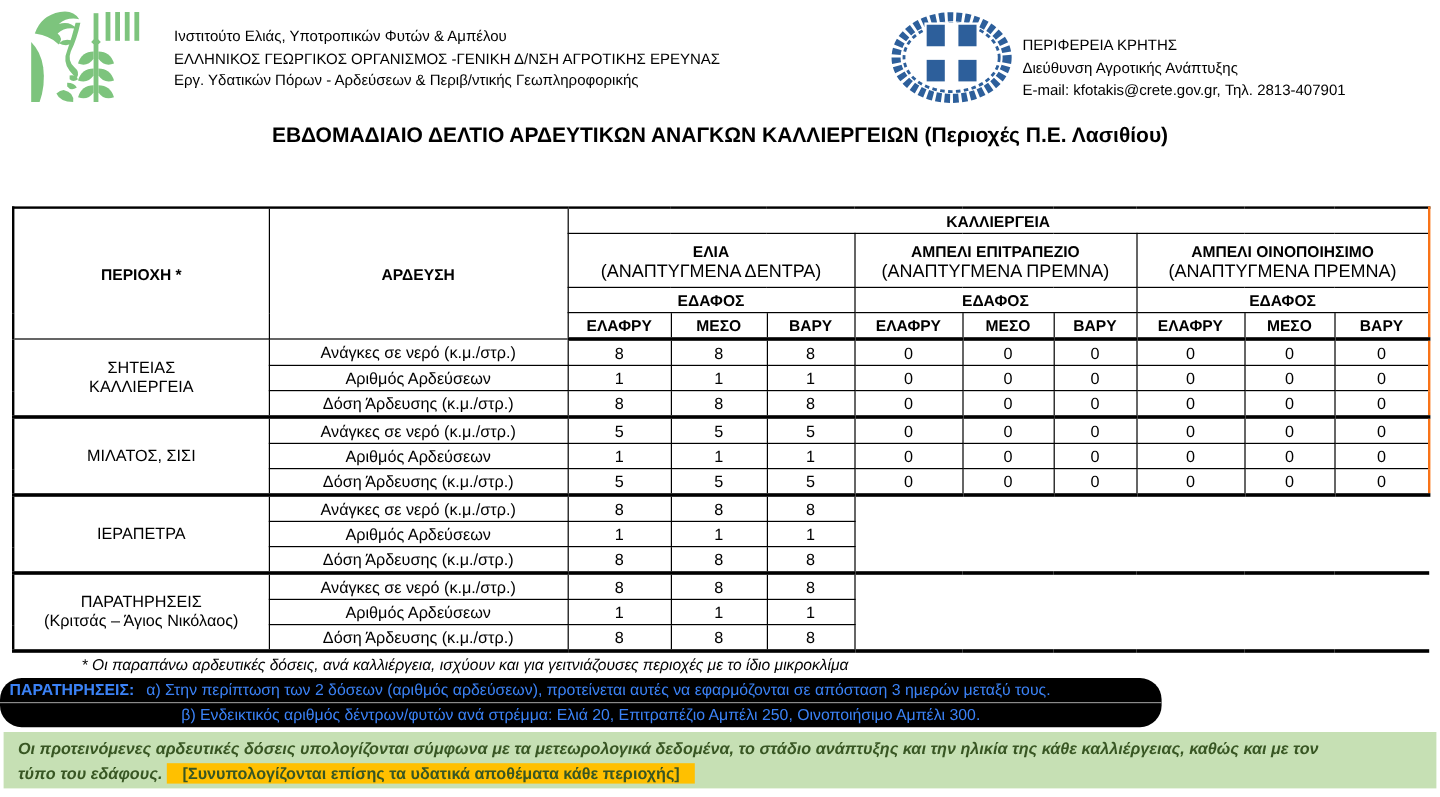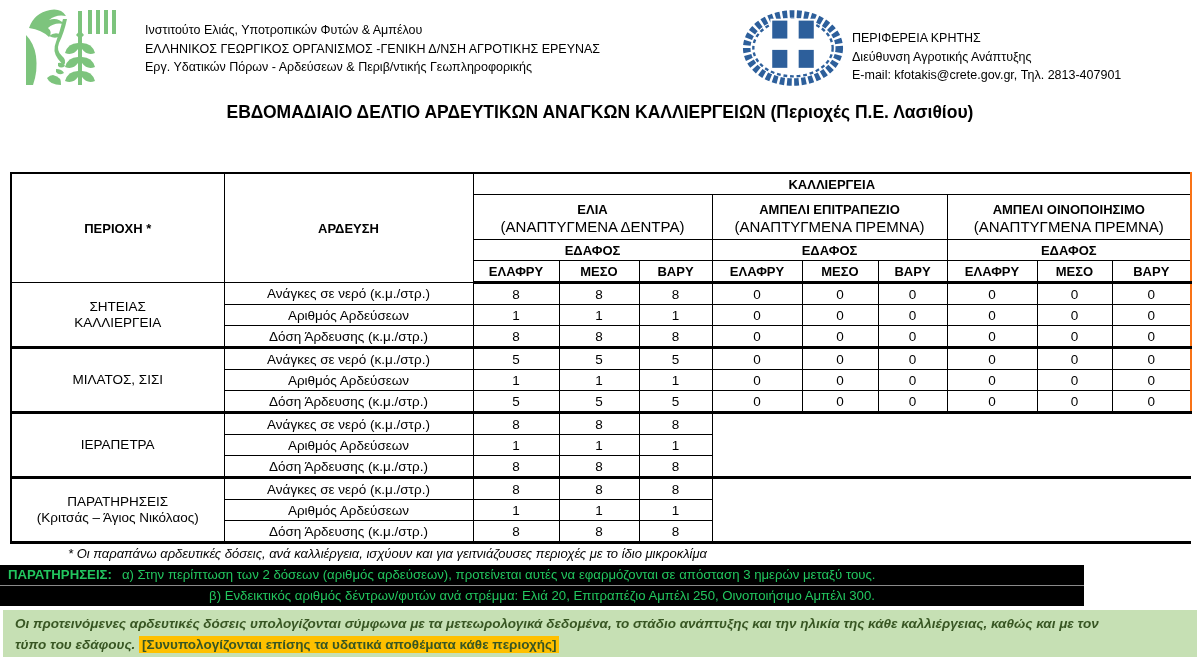--- a/index.html
+++ b/index.html
@@ -31,31 +31,31 @@
   td{height:20px;}
   td.region{font-size:13.5px;line-height:16px;}
   tr.gend td{border-bottom:3px solid #000;}
   td.region{border-bottom:3px solid #000;}
   .edge-l{border-left:2px solid #000;}
   .edge-r{border-right:2px solid #f97316;margin-left:48px;}
   .edge-t{border-top:2px solid #000;}
   td.void{border:none;background:transparent;}
   
   .footnote{position:absolute;left:68px;top:546px;font-size:13px;font-style:italic;}
-  .bar{position:absolute;left:0;top:565px;width:1084px;background:#000;color:#22c55e;}
+  .bar{position:absolute;left:0;top:565px;width:968px;background:#000;color:#3b82f6;border-radius:18px;}
   .bar-line{height:20px;line-height:20px;font-size:13.2px;white-space:nowrap;}
   .bar-line1{padding-left:8px;}
   .bar-a{margin-left:10px;font-weight:normal;}
   .bar-label{font-weight:bold;}
   .bar-line2{text-align:center;border-top:1px solid #8a8a8a;font-weight:normal;}
   
   .greenbox{position:absolute;left:3px;top:610px;width:1182px;height:44px;
             background:#c6e0b4;color:#385623;font-size:13.5px;font-weight:bold;
             font-style:italic;line-height:21px;padding:3px 0 0 12px;}
-  .hl{background:#ffc000;font-style:normal;padding:1px 3px;text-align:center;}
+  .hl{background:#ffc000;font-style:normal;padding:1px 13px;text-align:center;}
 </style>
 </head>
 <body>
 
 <div class="logo-elgo">
   <svg viewBox="0 0 96 80" width="96" height="80">
     <g fill="#7dc47d">
       <path d="M7,21 Q12,6 28,3 Q39,1 44,9 Q34,7 27,13 Q36,10 42,17 Q32,15 26,21 Q31,25 27,30 Q20,23 7,21 Z"></path>
       <path d="M27,29 Q33,24 40,28 Q34,33 27,29 Z"></path>
       <path d="M45,12 Q42,26 37,36 Q34,44 40,49 Q45,53 42,58 Q39,56 36,52 Q30,44 34,35 Q38,24 41,12 Z"></path>

